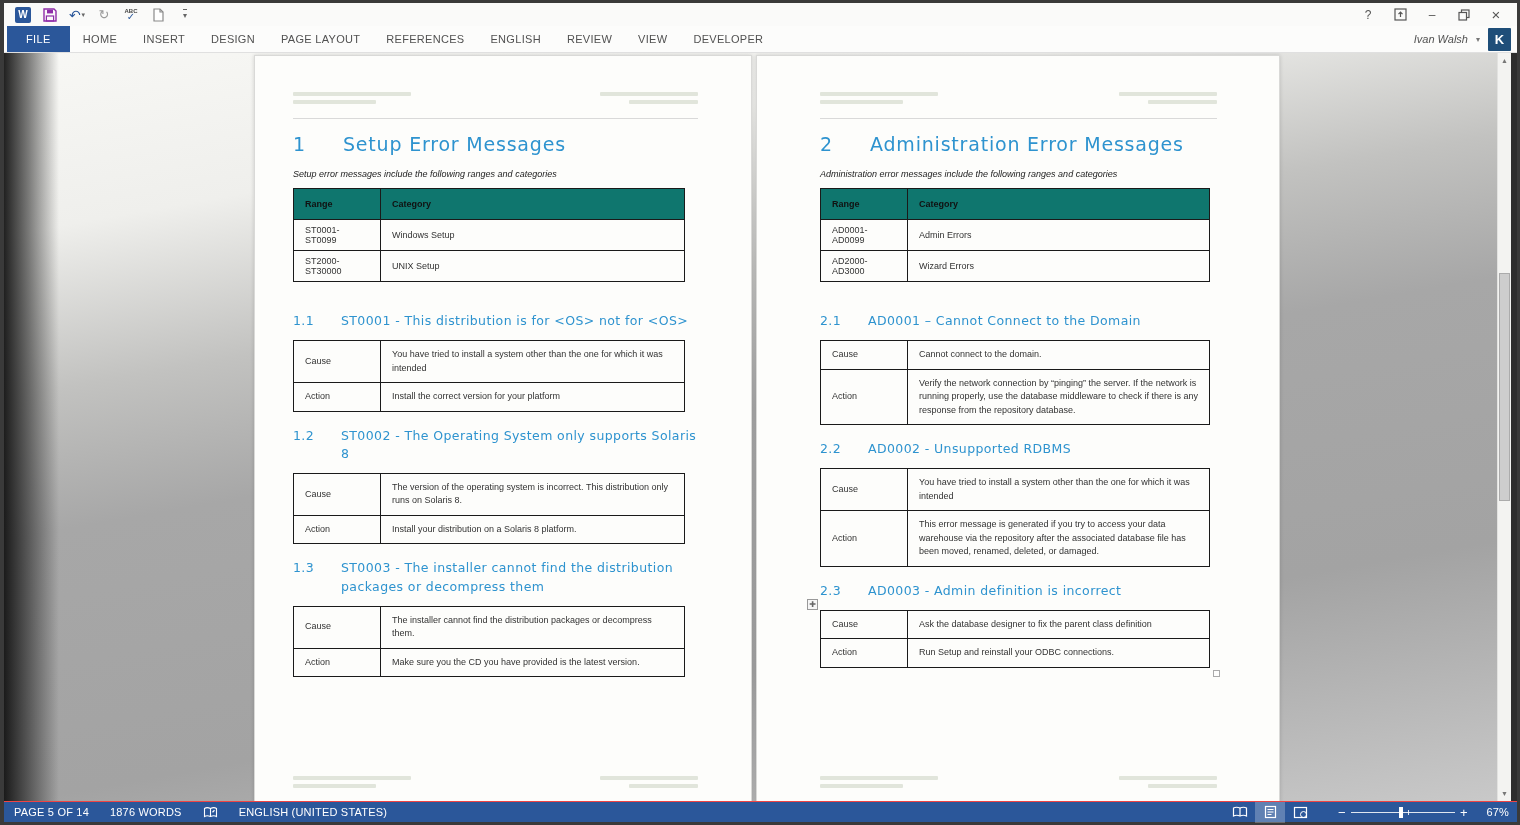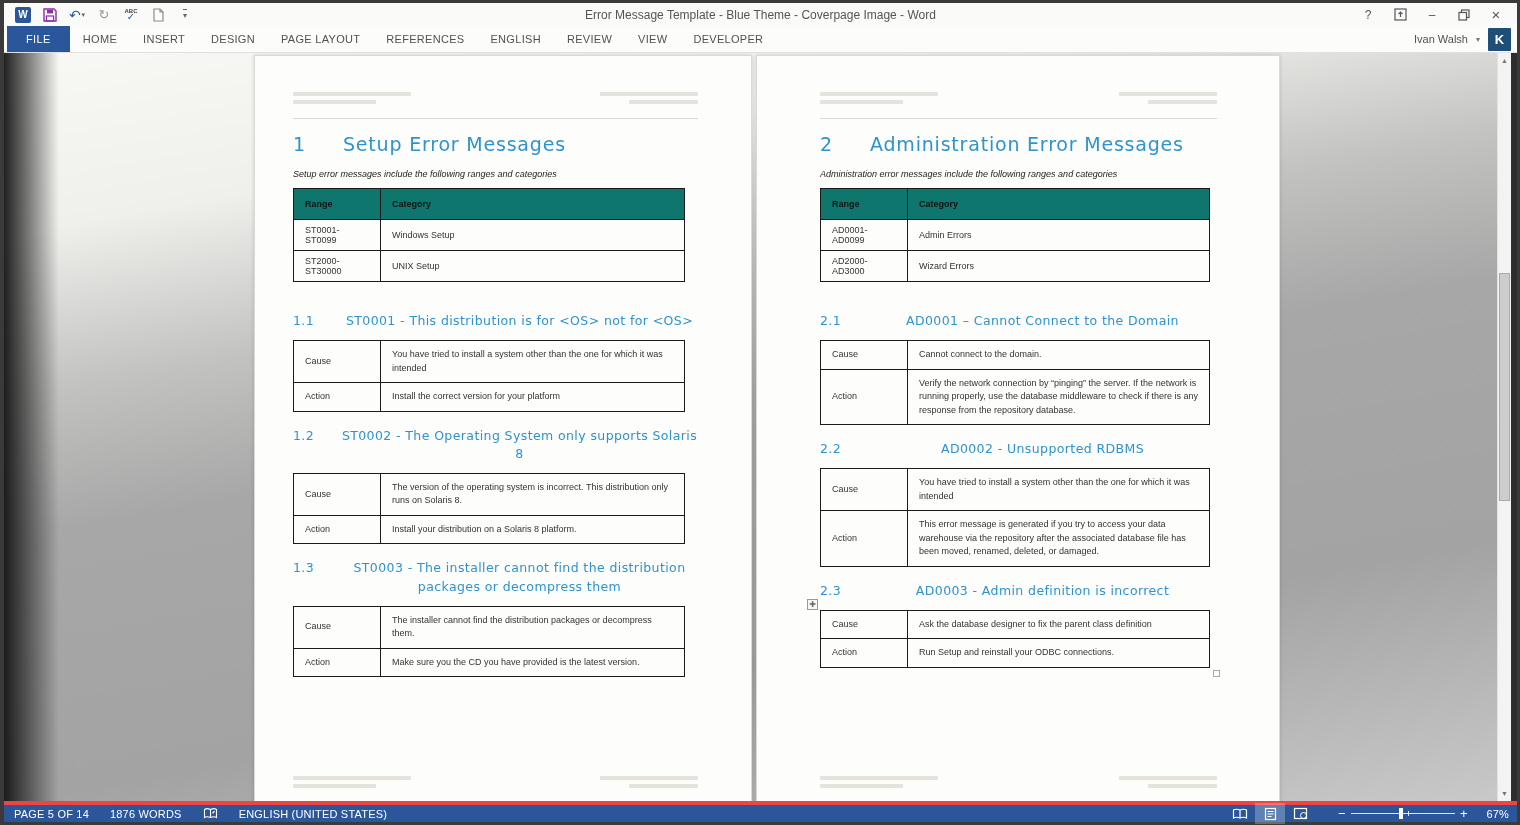--- a/index.html
+++ b/index.html
@@ -24,21 +24,21 @@
   .qat-caret { font-size:8px; color:#666; border-top:1px solid #666; padding-top:1px; }
   .win-title { position:absolute; left:0; right:0; text-align:center; font-size:12px; color:#555; pointer-events:none; }
   .win-controls { margin-left:auto; display:flex; align-items:center; gap:6px; padding-right:8px; z-index:2; }
   .win-btn { width:26px; height:19px; display:flex; align-items:center; justify-content:center; color:#555; font-size:12px; }
 
   
   .tabrow { height:27px; background:#fcfcfb; border-bottom:1px solid #e0e0e0; display:flex; align-items:stretch; flex:0 0 auto; position:relative; }
   .file-tab { background:#2b579a; color:#fff; font-size:11px; letter-spacing:.4px; padding:0 19px; display:flex; align-items:center; margin-left:3px; }
   .tab { color:#515151; font-size:11px; letter-spacing:.3px; padding:0 13px; display:flex; align-items:center; }
   .account { margin-left:auto; display:flex; align-items:center; gap:8px; padding-right:6px; }
-  .account-name { font-size:11px; color:#515151; }
+  .account-name { font-size:11px; color:#515151;font-style:italic; }
   .acct-caret { font-size:8px; color:#777; }
   .avatar { width:23px; height:23px; background:#1f4e79; color:#fff; font-weight:bold; font-size:13px;
             display:flex; align-items:center; justify-content:center; border-radius:1px; }
 
   
   .doc-area { flex:1 1 auto; position:relative; overflow:hidden;
     background:linear-gradient(170deg,#f8f8f5 0%,#efefec 18%,#c2c2c0 34%,#a7a7a7 48%,#a3a3a3 74%,#c9c9c9 100%); }
   .doc-area .vignette-left { position:absolute; left:0; top:0; bottom:0; width:55px; pointer-events:none;
     background:linear-gradient(90deg, rgba(15,15,15,.92) 0%, rgba(25,25,25,.55) 45%, rgba(40,40,40,0) 100%); }
   .doc-area .edge-right { position:absolute; right:0; top:0; bottom:0; width:6px; background:#2e2e2e; pointer-events:none; }
@@ -66,41 +66,41 @@
   table { border-collapse:collapse; table-layout:fixed; }
   .range-table { width:392px; margin-bottom:15px; }
   .range-table th, .range-table td { border:1px solid #1a1a1a; font-size:9px; text-align:left; padding:0 11px; height:31px; vertical-align:middle; }
   .range-table th { background:#0f766e; font-weight:bold; color:#111; }
   .range-table td { color:#333; }
   .range-table .c1 { width:87px; }
 
   .h2 { display:flex; color:#2e93cf; font-family:"DejaVu Sans", sans-serif; font-size:12.5px; letter-spacing:.4px;
         line-height:1.45; margin:15px 0 10px 0; }
   .h2-num { flex:0 0 48px; }
-  .h2-title { flex:1;text-align:center; }
+  .h2-title { flex:1; }
 
   .table-wrap { position:relative; }
   .ca-table { width:392px; }
   .ca-table td { border:1px solid #1a1a1a; font-size:9px; color:#333; padding:7px 11px; line-height:1.5; vertical-align:middle; }
   .ca-table .c1 { width:87px; color:#333; }
 
   .move-handle { position:absolute; left:-13px; top:-11px; width:11px; height:11px; border:1px solid #999; background:#f6f6f6;
                  color:#666; font-size:8px; line-height:9px; text-align:center; }
   .resize-handle { position:absolute; right:-3px; bottom:-9px; width:7px; height:7px; border:1px solid #aaa; background:rgba(255,255,255,.6); }
 
   .page-footer { margin-top:auto; }
 
   
   .v-scrollbar { position:absolute; top:0; bottom:0; right:6px; width:14px; background:#f3f3f1; border-left:1px solid #e2e2e0; }
   .scroll-btn { height:15px; display:flex; align-items:center; justify-content:center; font-size:7px; color:#777; }
   .scroll-btn.down { position:absolute; bottom:0; left:0; right:0; }
   .scroll-thumb { position:absolute; left:1px; right:1px; top:220px; height:228px; background:#cdcdcd; border:1px solid #ababab; }
 
   
-  .statusbar { height:21px; background:#2b579a; border-top:4px solid #ef4444; color:#fff; display:flex; align-items:center;
+  .statusbar { height:21px; background:#2b579a; border-top:1px solid #ef4444; color:#fff; display:flex; align-items:center;
                font-size:11px; letter-spacing:.2px; flex:0 0 auto; }
   .sb-left { display:flex; align-items:center; gap:21px; padding-left:10px; }
   .sb-item { display:flex; align-items:center; }
   .sb-right { margin-left:auto; display:flex; align-items:center; padding-right:8px; }
   .view-btn { width:30px; height:21px; display:flex; align-items:center; justify-content:center; }
   .view-btn.active { background:rgba(255,255,255,.25); }
   .zoom-ctrl { display:flex; align-items:center; margin-left:18px; }
   .zoom-sign { width:18px; text-align:center; font-size:13px; }
   .zoom-track { position:relative; width:104px; height:21px; }
   .zoom-track .track-line { position:absolute; left:0; right:0; top:10px; height:1px; background:rgba(255,255,255,.85); }
@@ -143,21 +143,20 @@
       <div class="qat-btn">
         <svg width="14" height="14" viewBox="0 0 14 14">
           <path d="M3 1 h6 l3 3 v9 h-9 z" fill="#fff" stroke="#8a8a8a" stroke-width="1.2"></path>
           <path d="M9 1 v3 h3" fill="none" stroke="#8a8a8a" stroke-width="1.2"></path>
         </svg>
       </div>
       <div class="qat-btn">
         <span class="qat-caret">▾</span>
       </div>
     </div>
-    <div class="win-title">Error Message Template - Blue Theme - Coverpage Image - Word</div>
     <div class="win-controls">
       <div class="win-btn">
         <span>?</span>
       </div>
       <div class="win-btn">
         <svg width="13" height="13" viewBox="0 0 13 13">
           <rect x="1" y="1" width="11" height="11" fill="none" stroke="#555" stroke-width="1.2"></rect>
           <path d="M6.5 9 V4.5 M4.5 6.2 L6.5 4.2 L8.5 6.2" fill="none" stroke="#555" stroke-width="1.2"></path>
         </svg>
       </div>

